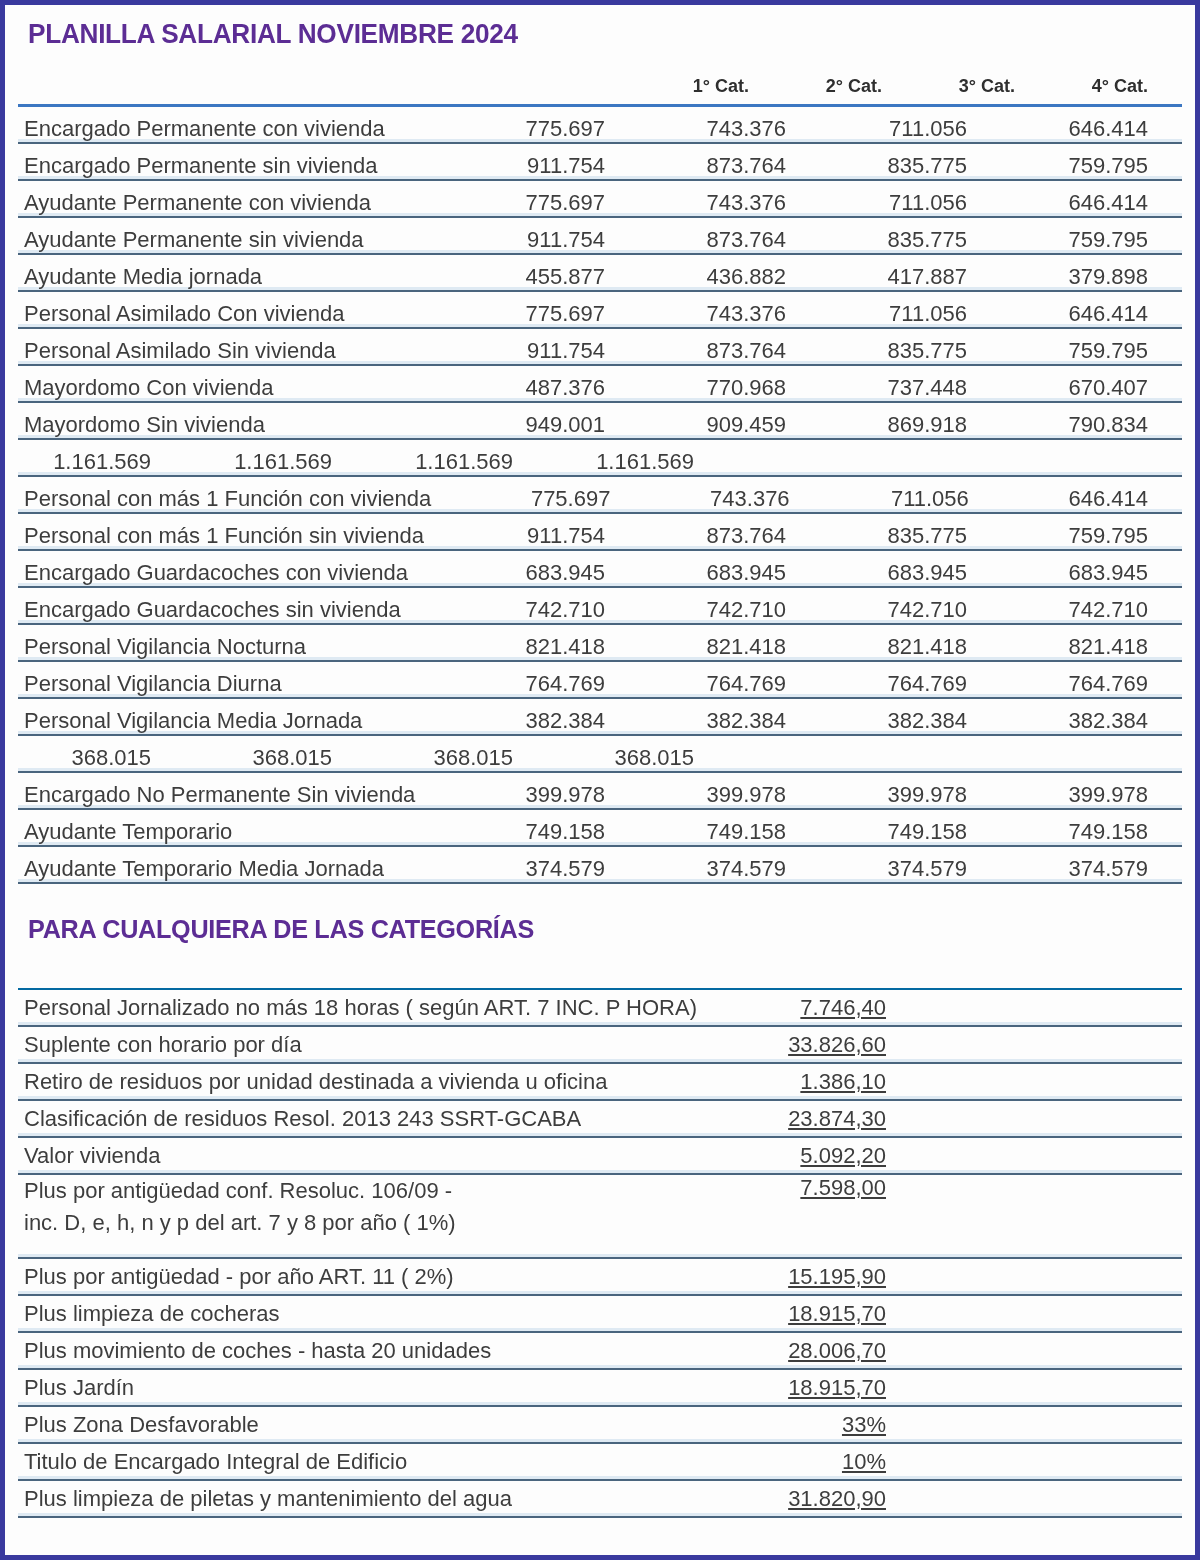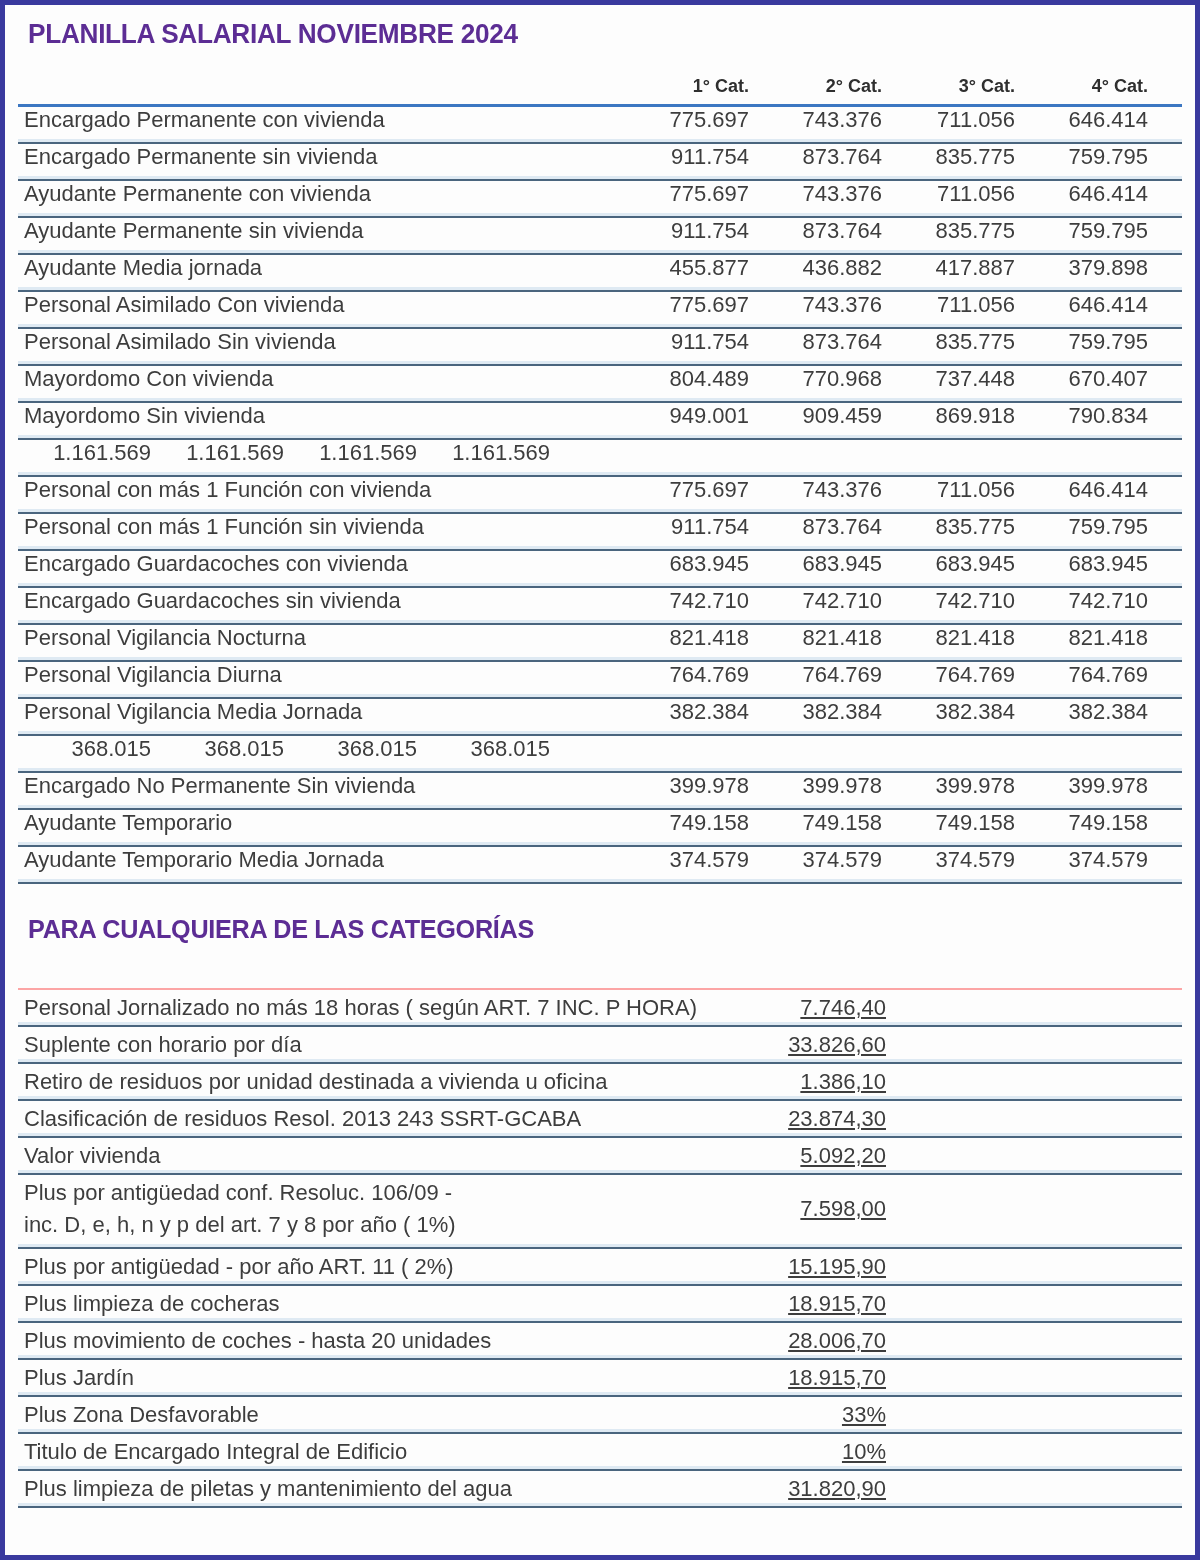--- a/index.html
+++ b/index.html
@@ -22,35 +22,35 @@
   .t1h {
     display:flex; align-items:flex-end; margin-top:20px; height:28px;
     padding:0 34px 7px 0; box-sizing:content-box;
   }
   .t1h .sp { flex:1; }
   .t1h .colh {
     width:133px; text-align:right; font-weight:700; font-size:18px; color:#2f2f2f;
   }
   .t1b { border-top:3px solid #3c77c2; }
   .t1b .r {
-    display:flex; align-items:flex-start; height:37px; box-sizing:border-box;
+    display:flex; align-items:flex-end; height:37px; box-sizing:border-box;
     border-bottom:2px solid #4a657e; box-shadow:inset 0 -3px 0 #dfeaf3;
-    padding-right:34px; font-size:22px; color:#3d3d3d;
+    padding-right:34px; font-size:22px; color:#3d3d3d;gap:48px;
   }
   .t1b .lab { flex:1; padding-left:6px; white-space:nowrap; }
   .t1b .val { width:133px; text-align:right; }
 
   
-  .t2 { width:1164px; margin-top:44px; border-top:2px solid #fca5a5; }
+  .t2 { width:1164px; margin-top:44px; border-top:2px solid #0369a1; }
   .t2 .r2 {
     display:flex; align-items:center; height:37px; box-sizing:border-box;
     border-bottom:2px solid #4a657e; box-shadow:inset 0 -3px 0 #dfeaf3;
     font-size:22px; color:#3d3d3d;
   }
-  .t2 .r2.tall { height:74px; align-items:center; }
+  .t2 .r2.tall { height:84px; align-items:flex-start; }
   .t2 .r2.tall .lab2, .t2 .r2.tall .val2 { padding-bottom:5px; }
   .t2 .lab2 { width:710px; padding-left:6px; white-space:pre-line; line-height:32px; }
   .t2 .val2 { width:152px; text-align:right;text-decoration:underline; }
   .t2 .fill { flex:1; }
 </style>
 </head>
 <body>
 
 <div class="page">
   <div class="content">
@@ -110,21 +110,21 @@
           </div>
           <div class="r">
             <div class="lab">Personal Asimilado Sin vivienda</div>
             <div class="val">911.754</div>
             <div class="val">873.764</div>
             <div class="val">835.775</div>
             <div class="val">759.795</div>
           </div>
           <div class="r">
             <div class="lab">Mayordomo Con vivienda</div>
-            <div class="val">804.489</div>
+            <div class="val">487.376</div>
             <div class="val">770.968</div>
             <div class="val">737.448</div>
             <div class="val">670.407</div>
           </div>
           <div class="r">
             <div class="lab">Mayordomo Sin vivienda</div>
             <div class="val">949.001</div>
             <div class="val">909.459</div>
             <div class="val">869.918</div>
             <div class="val">790.834</div>

